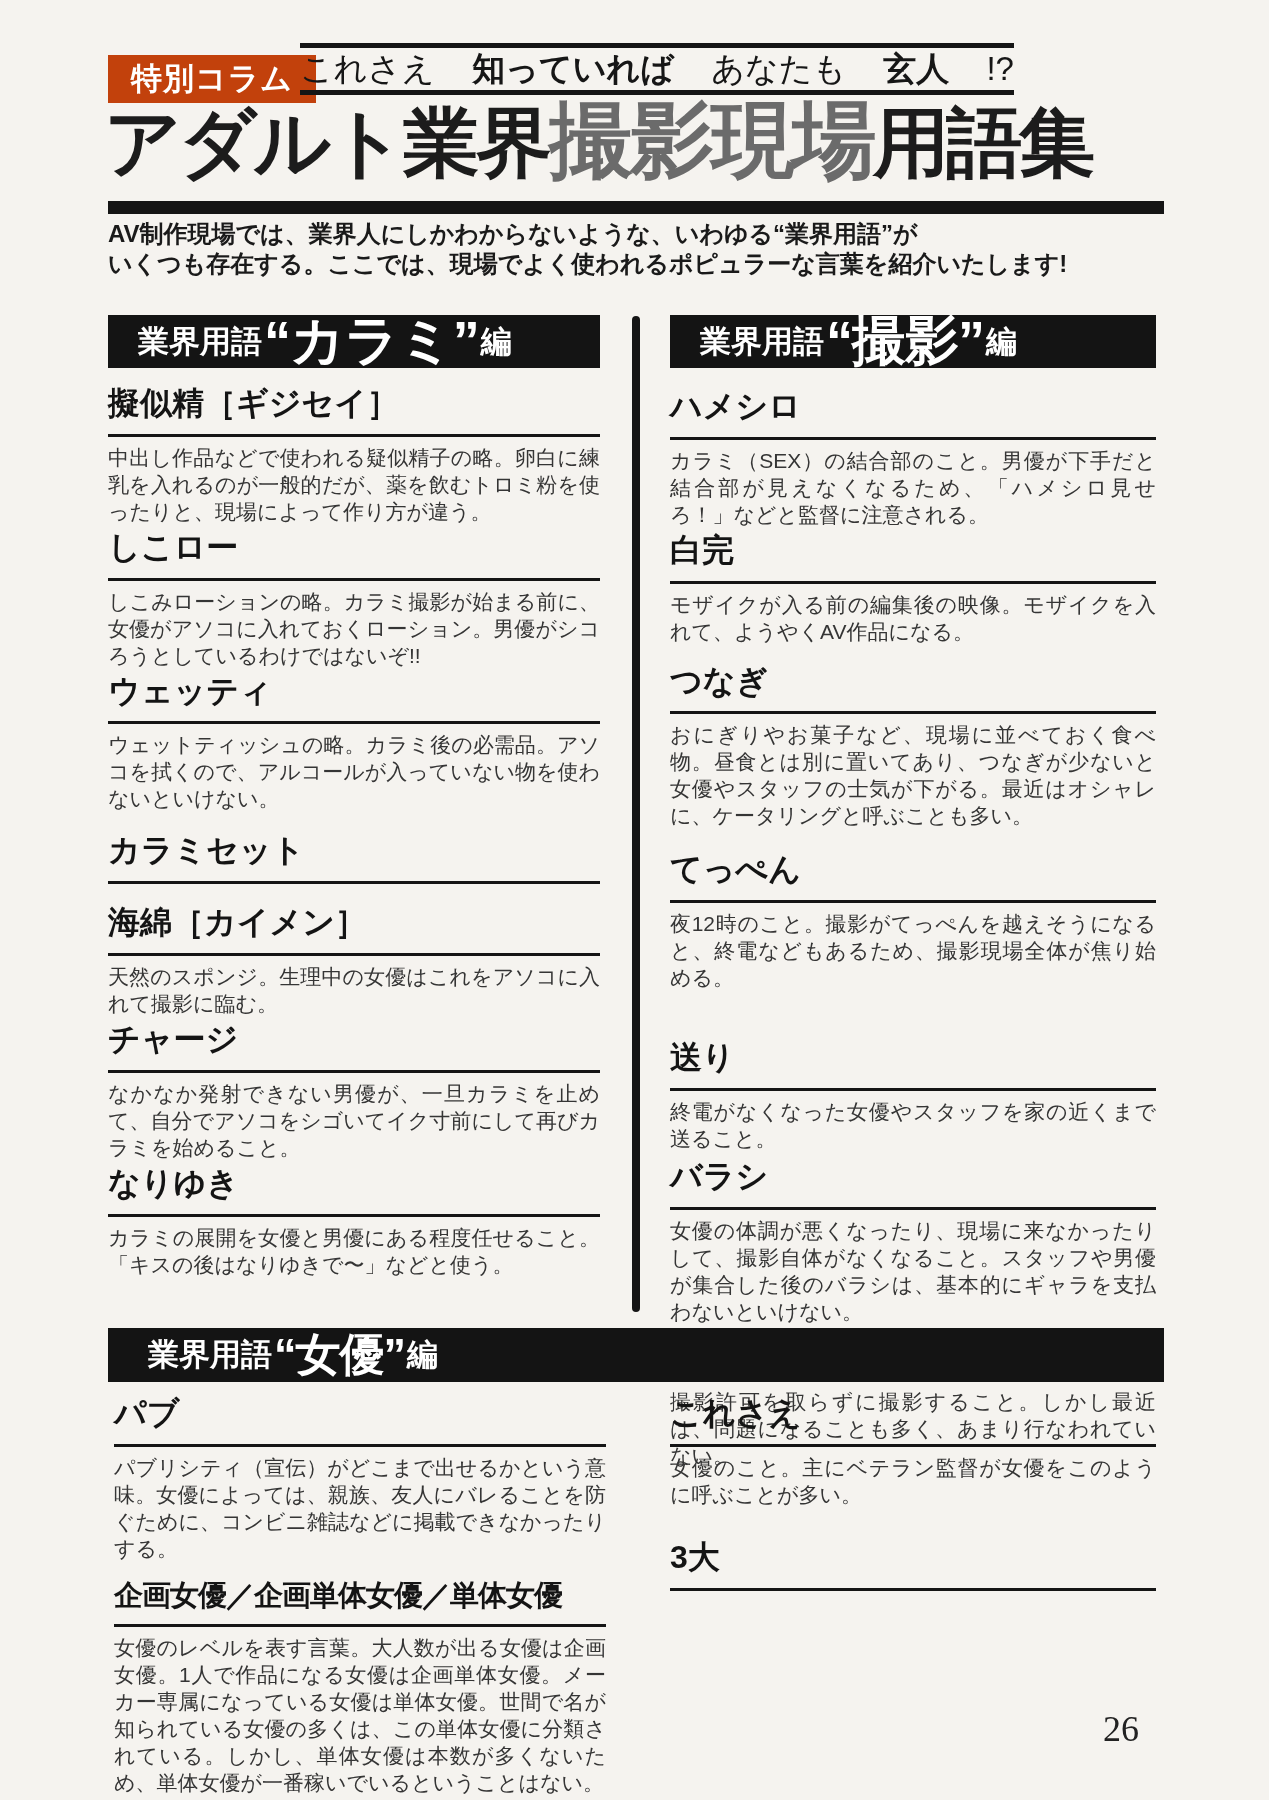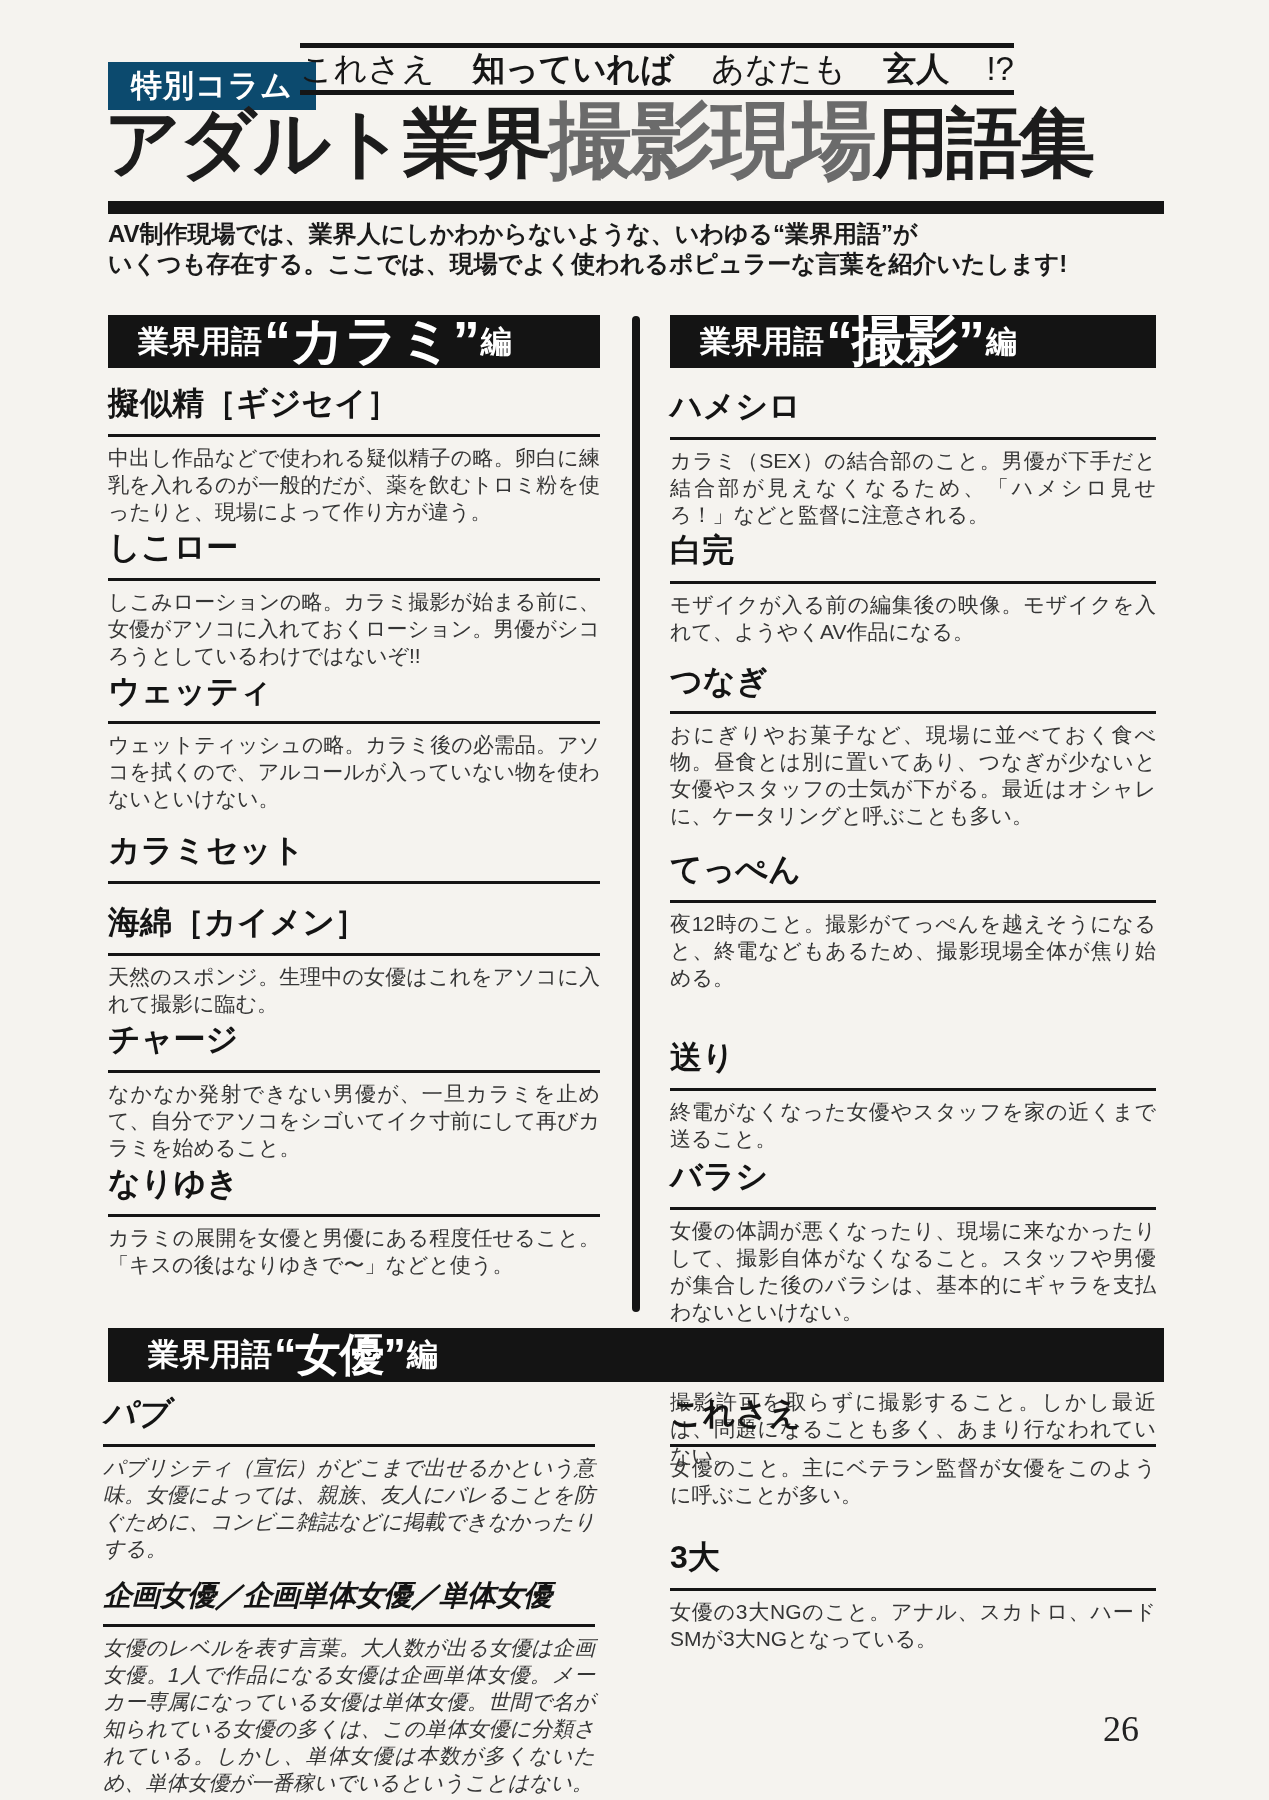--- a/index.html
+++ b/index.html
@@ -8,22 +8,22 @@
     position:relative;
     width:1269px;height:1800px;
     margin:0 auto;
     background:#f5f3ef;
     font-family:"Liberation Sans","DejaVu Sans",sans-serif;
     color:#1c1c1c;
     overflow:hidden;
   }
   
   .badge{
-    position:absolute;left:108px;top:62px;width:208px;height:48px;
-    background:#0c4a6e;color:#fff;
+    position:absolute;left:108px;top:55px;width:208px;height:48px;
+    background:#c2410c;color:#fff;
     display:flex;align-items:center;justify-content:center;
     font-size:31px;font-weight:700;letter-spacing:1px;
   }
   .tagline{
     position:absolute;left:300px;top:43px;width:714px;height:52px;
     border-top:5px solid #151515;border-bottom:5px solid #151515;
     display:flex;align-items:center;justify-content:space-between;
     font-size:33px;white-space:nowrap;color:#161616;
   }
   .tagline .bold{font-weight:800;}
@@ -76,21 +76,21 @@
   }
   
   .band-full{
     position:absolute;left:108px;top:1328px;width:1056px;height:54px;
     background:#141414;color:#fff;
     display:flex;align-items:center;padding-left:40px;white-space:nowrap;
   }
   .band-full .b-prefix,.band-full .b-suffix{font-size:31px;font-weight:600;}
   .band-full .b-quoted{font-size:45px;font-weight:800;letter-spacing:-1px;margin:0 2px;}
   .col-bottom{position:absolute;top:1395px;}
-  .col-bl{left:103px;width:492px;font-style:italic;}
+  .col-bl{left:114px;width:492px;}
   .col-br{left:670px;width:486px;}
   .pageno{
     position:absolute;left:1103px;top:1708px;
     font-family:"Liberation Serif","DejaVu Serif",serif;
     font-size:36px;color:#222;
   }
 </style>
 </head>
 <body>
 
@@ -209,19 +209,18 @@
     </div>
   </div>
 
   <div class="col-bottom col-br">
     <div class="entry">
       <div class="term">これさえ</div>
       <div class="def">女優のこと。主にベテラン監督が女優をこのように呼ぶことが多い。</div>
     </div>
     <div class="entry" style="margin-top:31px">
       <div class="term">3大</div>
-      <div class="def">女優の3大NGのこと。アナル、スカトロ、ハードSMが3大NGとなっている。</div>
     </div>
   </div>
 
   <div class="pageno">26</div>
 
 </div>
 
 </body></html>

